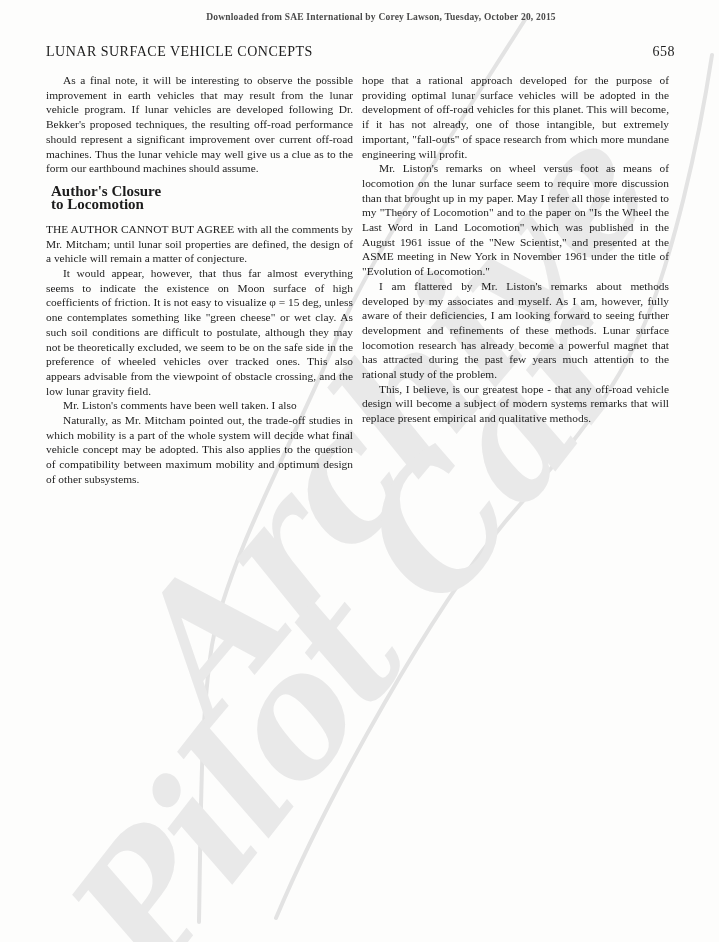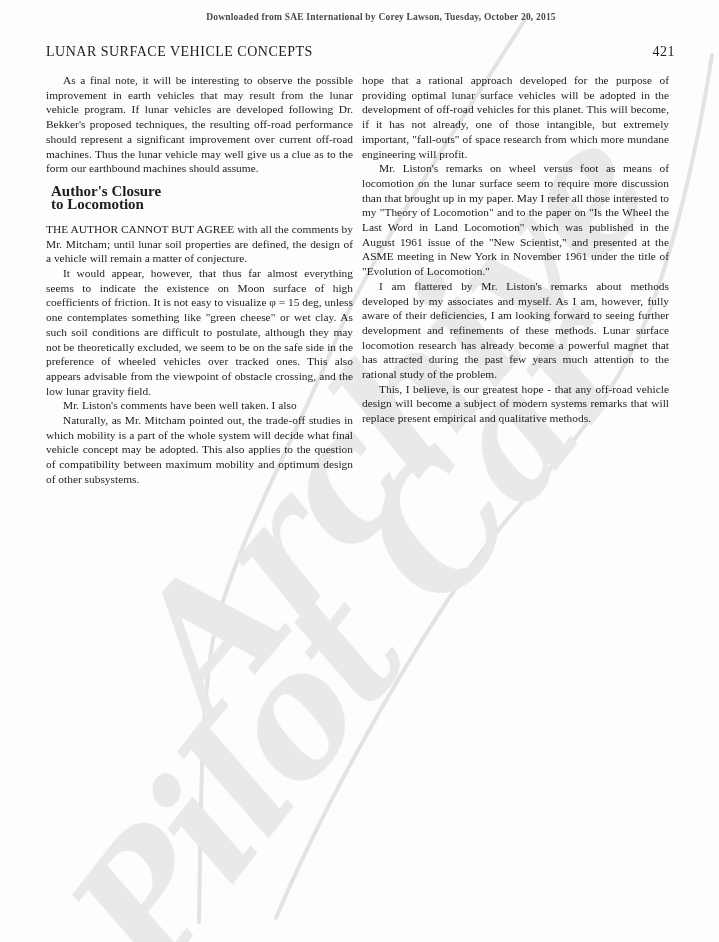--- a/index.html
+++ b/index.html
@@ -89,21 +89,21 @@
     <div class="wm wm-arch">Archive</div>
     <div class="wm wm-pilot">Pilot Car</div>
   </div>
 
   <div class="content">
 
     <div class="notice">Downloaded from SAE International by Corey Lawson, Tuesday, October 20, 2015</div>
 
     <div class="running-header">
       <span>LUNAR SURFACE VEHICLE CONCEPTS</span>
-      <span>421</span>
+      <span>658</span>
     </div>
 
     <div class="columns">
 
       <div class="col">
         <p class="p indent">As a final note, it will be interesting to observe the possible improvement in earth vehicles that may result from the lunar vehicle program.  If lunar vehicles are developed following Dr. Bekker's proposed techniques, the resulting off-road performance should represent a significant improvement over current off-road machines.  Thus the lunar vehicle may well give us a clue as to the form our earthbound machines should assume.</p>
         <div class="section-heading">
           <div>Author's Closure</div>
           <div>to Locomotion</div>
         </div>

